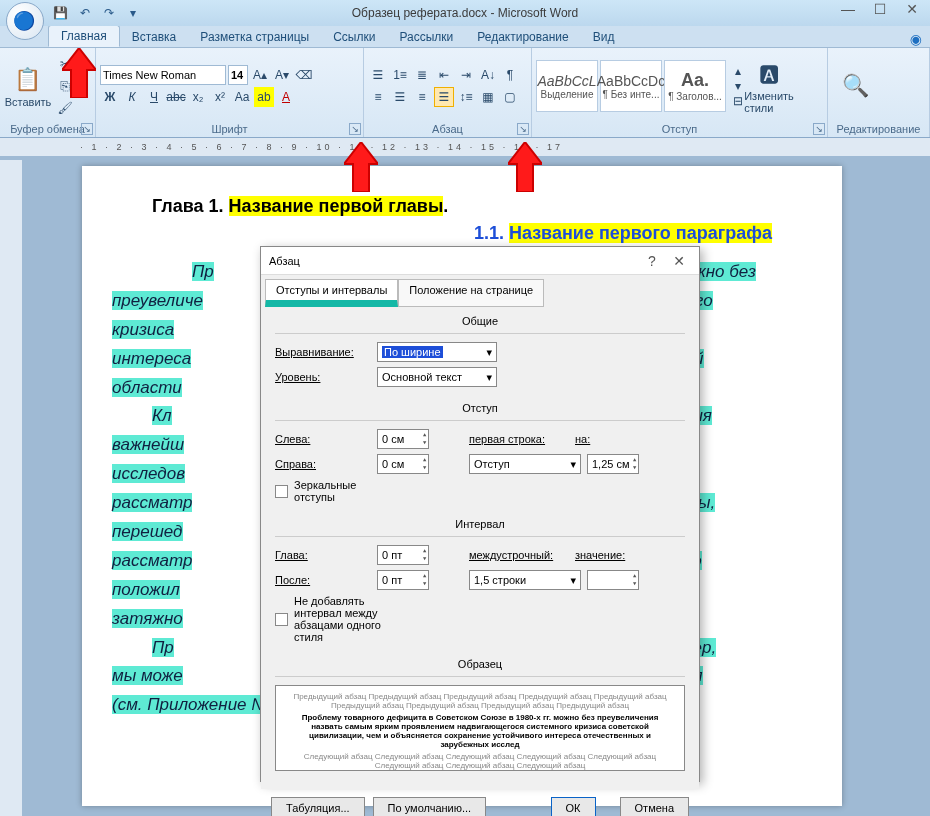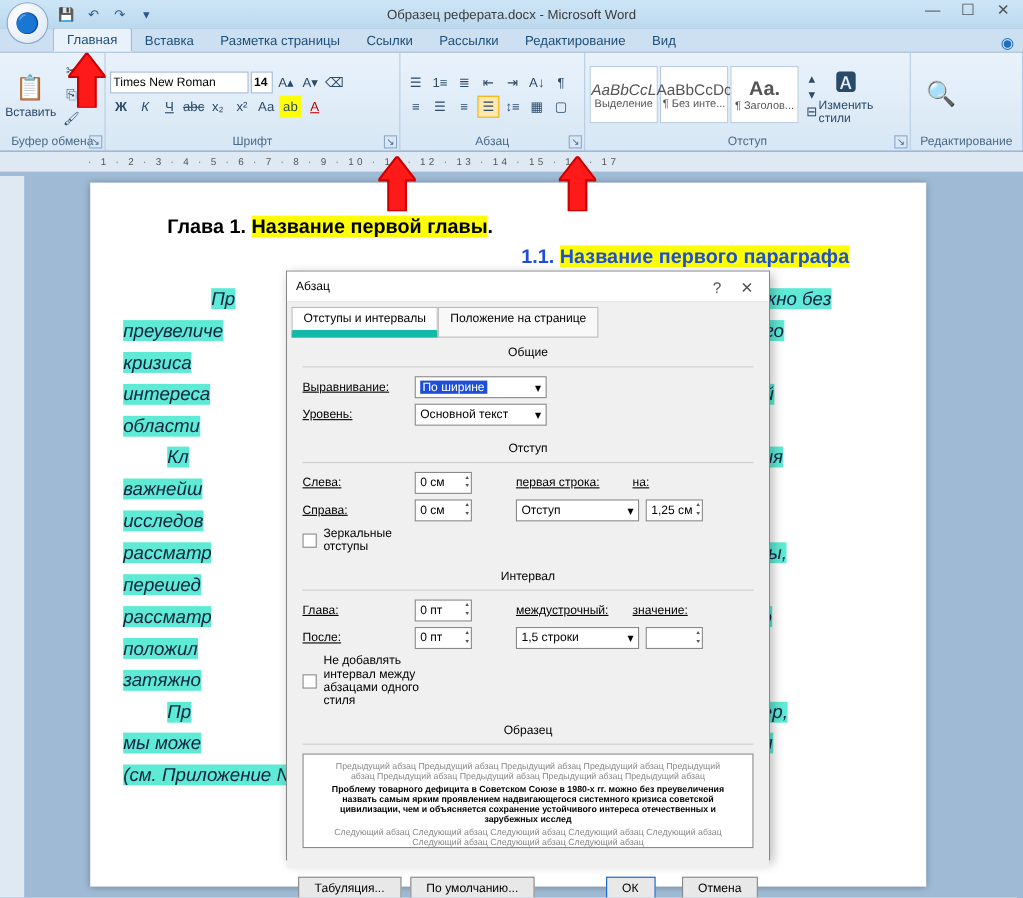--- a/index.html
+++ b/index.html
@@ -65,21 +65,21 @@
   fieldset { border:none; margin-bottom:10px;}
   .fs-label { font-size:11px; color:#000; margin-bottom:6px; display:block;text-align:center;}
   .row { display:flex; align-items:center; gap:6px; margin-bottom:5px;}
   .row label { width:96px;}
   .row label.u { text-decoration:underline;}
   .sel-box { height:20px; border:1px solid #888; background:#fff; padding:0 4px; display:flex;align-items:center;justify-content:space-between;}
   .sel-highlight { background:#1d4ed8;color:#fff;padding:0 2px;}
   .spin { width:52px;height:20px;border:1px solid #888;background:#fff;display:flex;align-items:center;padding-left:4px;position:relative;}
   .spin::after { content:"⯅\A⯆"; white-space:pre; font-size:6px; position:absolute;right:1px;top:1px;line-height:8px;color:#555;}
   .chk { width:13px;height:13px;border:1px solid #888;background:#fff;display:inline-block;}
-  .preview-box { border:1px solid #888; height:86px; background:#fff; padding:6px 22px; font-size:8px; color:#888; overflow:hidden; text-align:center;}
+  .preview-box { border:1px solid #888; height:86px; background:#fff; padding:6px 10px; font-size:8px; color:#888; overflow:hidden; text-align:center;}
   .preview-box .bold-line { color:#000; font-weight:bold; margin:3px 0;}
   .dlg-buttons { display:flex; justify-content:space-between; padding:8px 10px;}
   .btn { height:22px; padding:0 14px; border:1px solid #888; background:#e8e8e8; font-size:11px;}
   .btn.primary { border:1px solid #0a63c7;}
   .right-btns { display:flex; gap:24px;}
   hr.sep { border:none;border-top:1px solid #ccc;margin:4px 0 8px 0;}
 </style>
 </head>
 <body>
 

